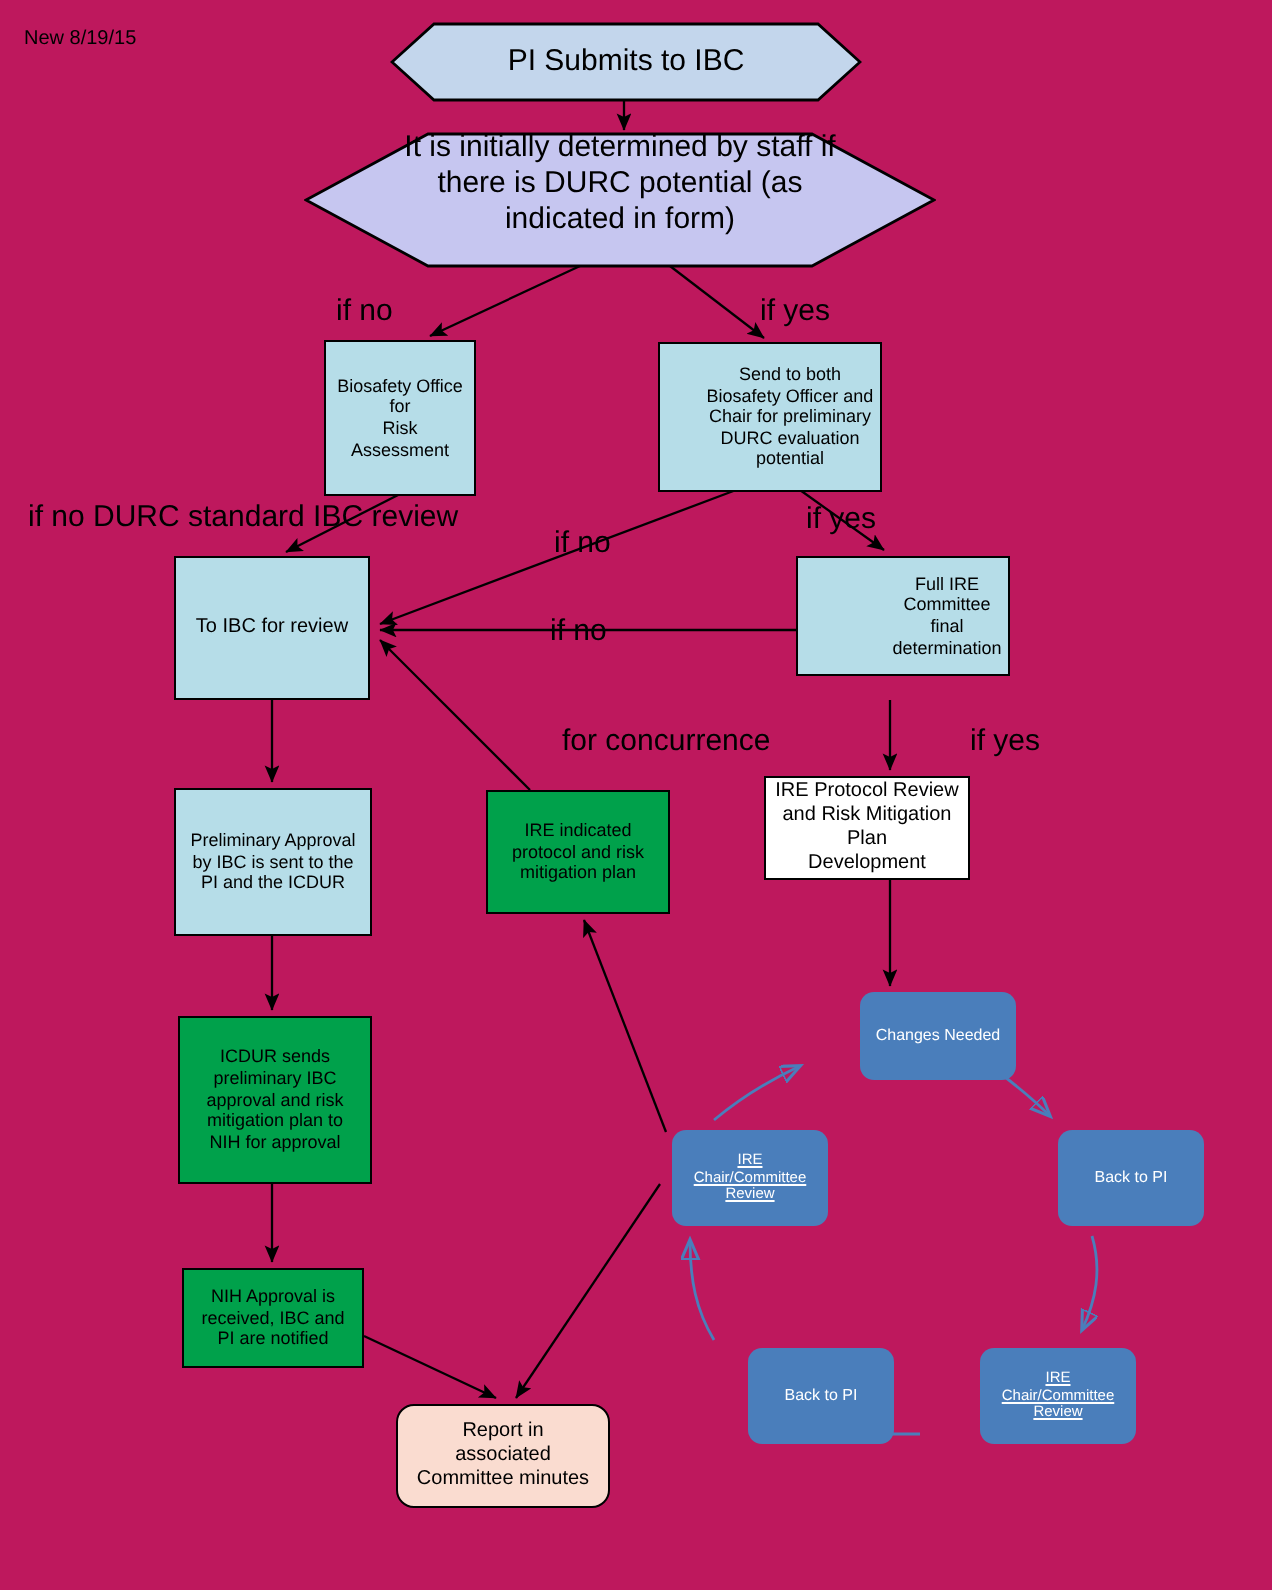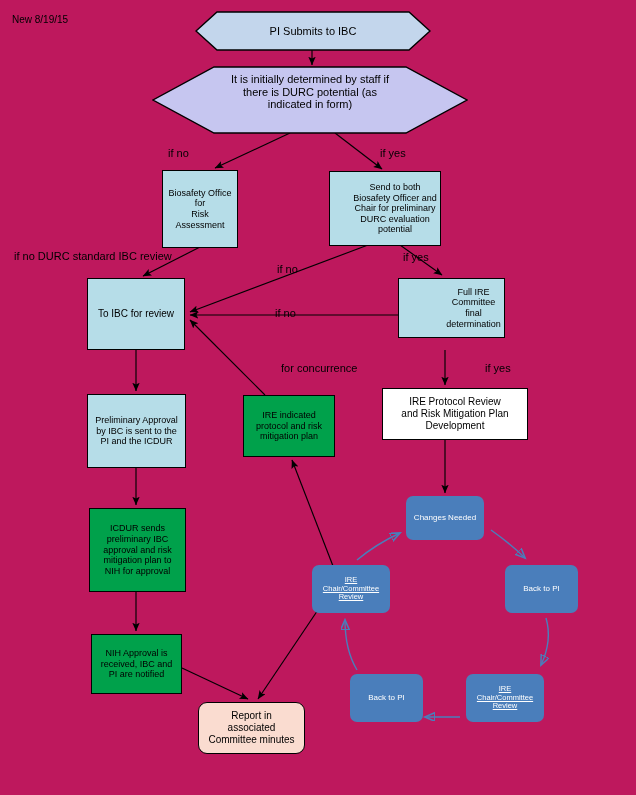--- a/index.html
+++ b/index.html
@@ -64,31 +64,32 @@
     background: #fadcd0;
     border: 1px solid #000000;
     border-radius: 9px;
     color: #000000;
   }
   .box-blue {
     background: #4a7ebb;
     border: none;
     border-radius: 7px;
     color: #ffffff;
+    margin-left: 24px;
   }
   .label {
     position: absolute;
     color: #000000;
     white-space: nowrap;
   }
   .corner-note {
     position: absolute;
     color: #000000;
   }
-  .f11 { font-size: 11px; }
+  .f11 { font-size: 15px; }
   .f10 { font-size: 10px; }
   .f9  { font-size: 9px; }
   .f8  { font-size: 8px; }
   .f75 { font-size: 7.5px; text-decoration: underline; }
 </style>
 </head>
 <body>
 
 <div id="canvas">
 
@@ -203,21 +204,21 @@
   <div class="node box-cyan f9" style="left:398px; top:278px; width:107px; height:60px;padding-left:44px;">
     <span class="txt">
       <span>Full IRE Committee</span><br>
       <span>final determination</span>
     </span>
   </div>
 
   <div class="label f11" style="left:281px; top:362px;">for concurrence</div>
   <div class="label f11" style="left:485px; top:362px;">if yes</div>
 
-  <div class="node box-white f10" style="left:382px; top:388px; width:146px; height:52px;">
+  <div class="node box-white f10" style="left:382px; top:388px; width:103px; height:52px;">
     <span class="txt">
       <span>IRE Protocol Review</span><br>
       <span>and Risk Mitigation Plan</span><br>
       <span>Development</span>
     </span>
   </div>
 
   <div class="node box-cyan f9" style="left:87px; top:394px; width:99px; height:74px;">
     <span class="txt">
       <span>Preliminary Approval</span><br>
@@ -237,21 +238,21 @@
   <div class="node box-green f9" style="left:89px; top:508px; width:97px; height:84px;">
     <span class="txt">
       <span>ICDUR sends</span><br>
       <span>preliminary IBC</span><br>
       <span>approval and risk</span><br>
       <span>mitigation plan to</span><br>
       <span>NIH for approval</span>
     </span>
   </div>
 
-  <div class="node box-green f9" style="left:91px; top:634px; width:91px; height:60px;">
+  <div class="node box-green f9" style="left:91px; top:634px; width:91px; height:50px;">
     <span class="txt">
       <span>NIH Approval is</span><br>
       <span>received, IBC and</span><br>
       <span>PI are notified</span>
     </span>
   </div>
 
   <div class="node box-pink f10" style="left:198px; top:702px; width:107px; height:52px;">
     <span class="txt">
       <span>Report in</span><br>

